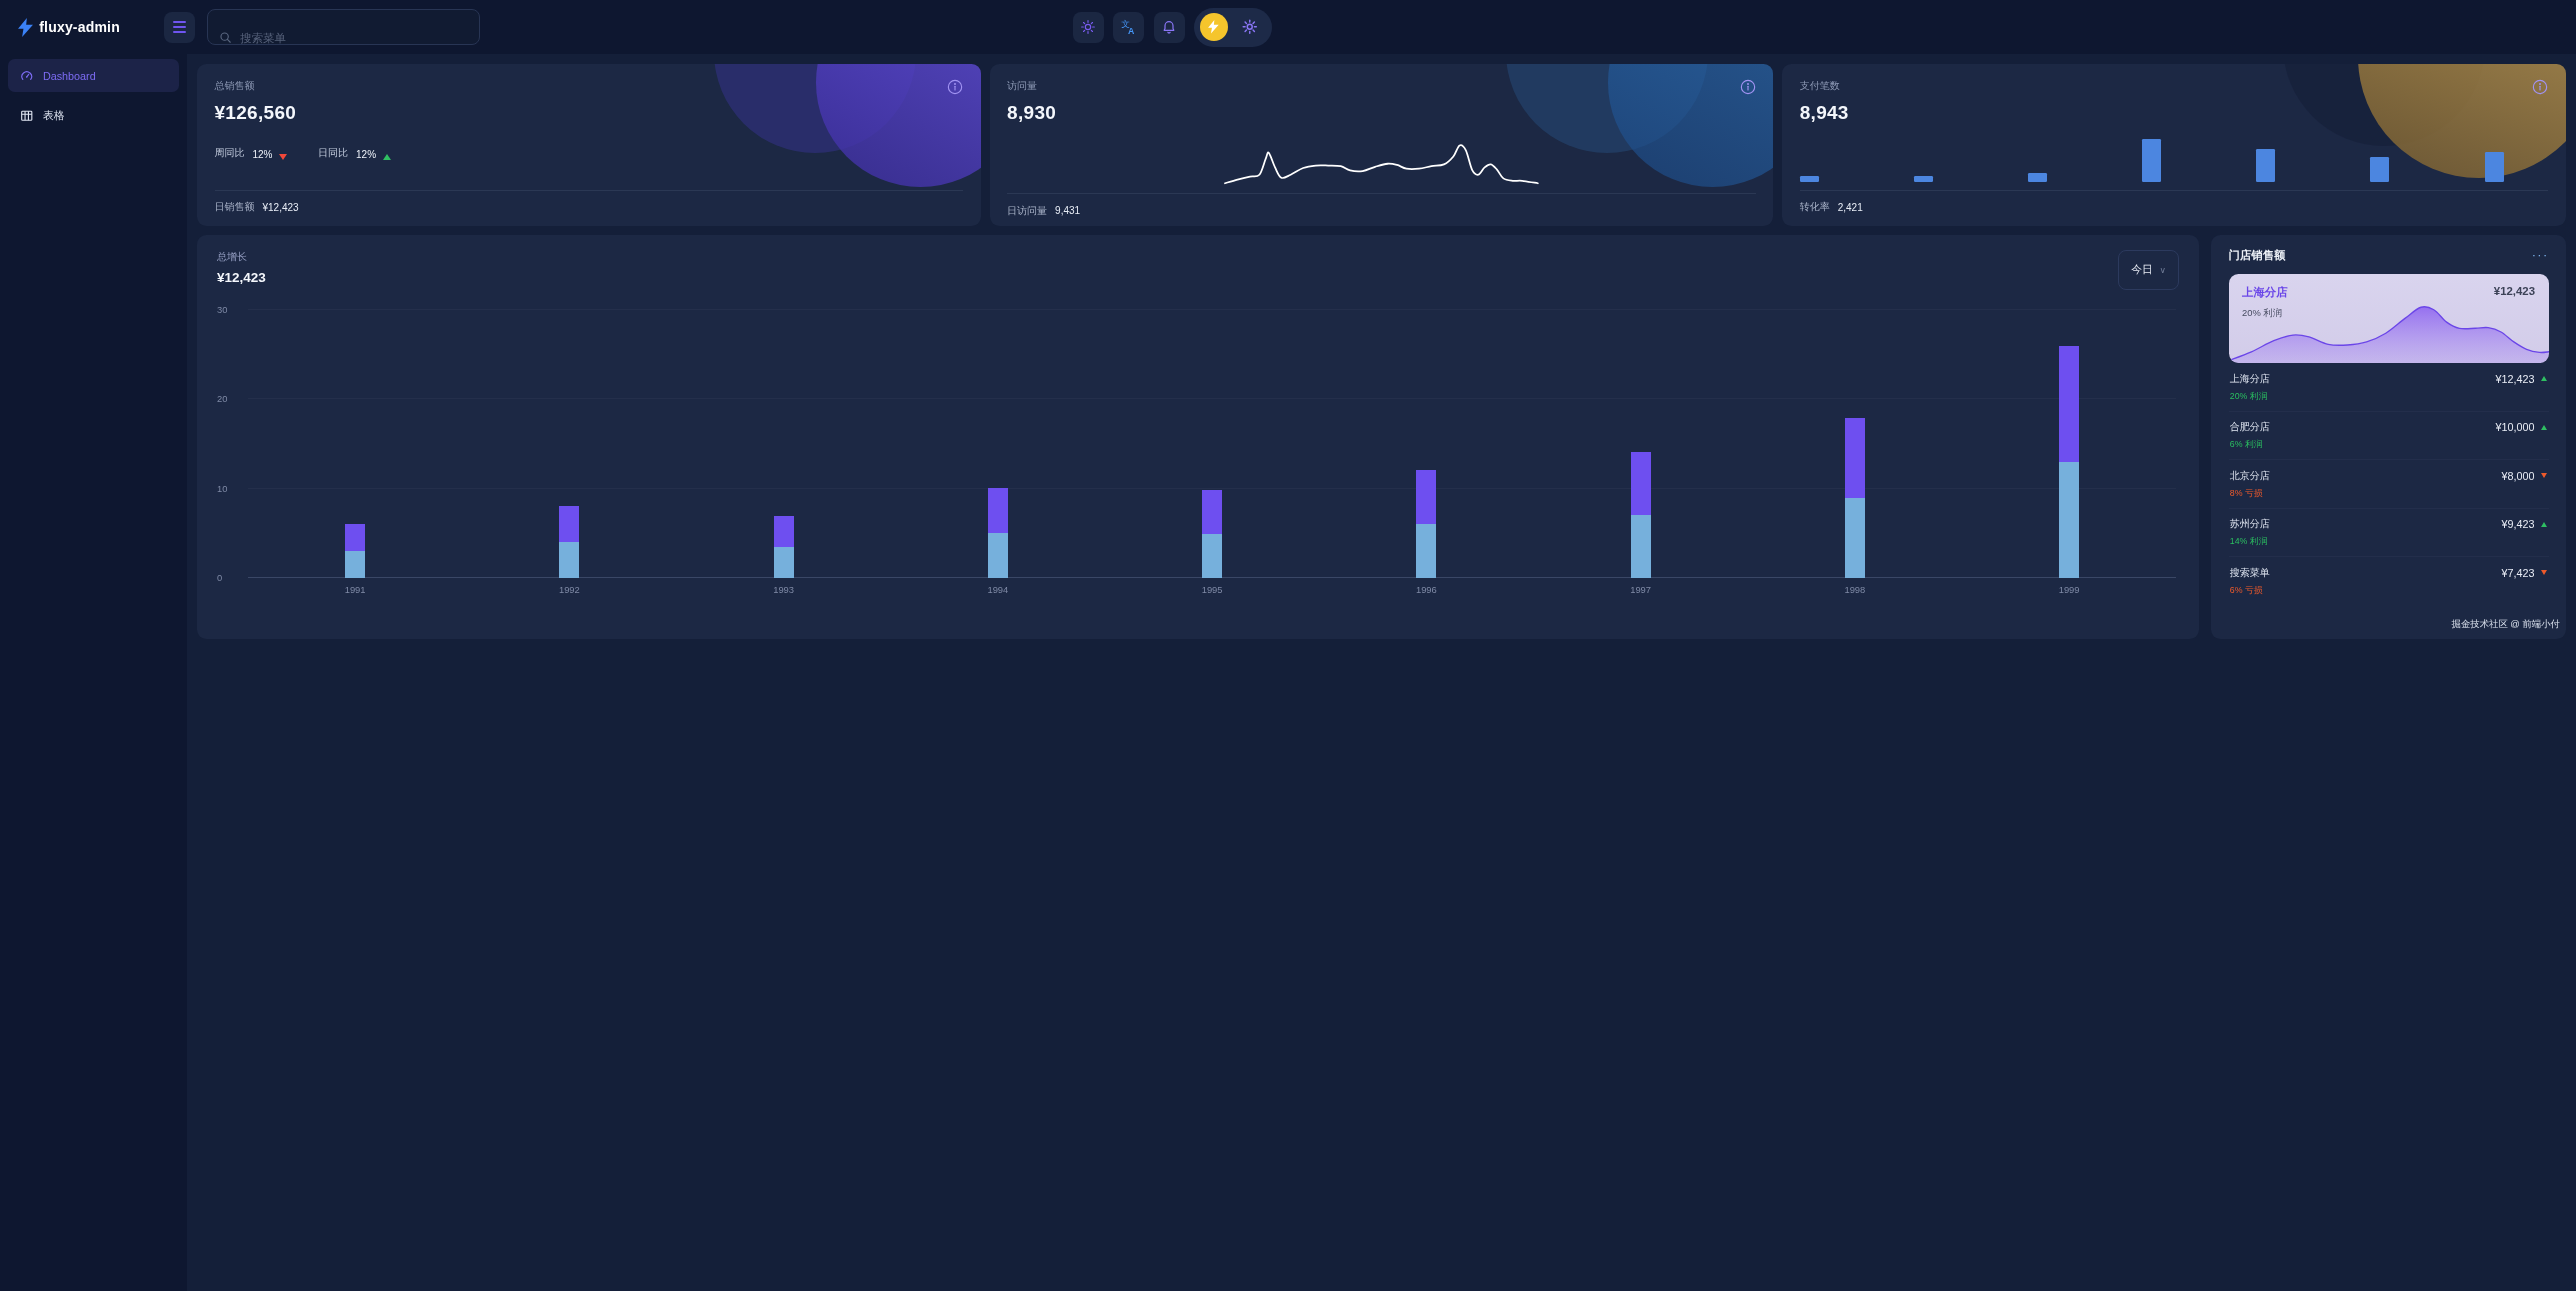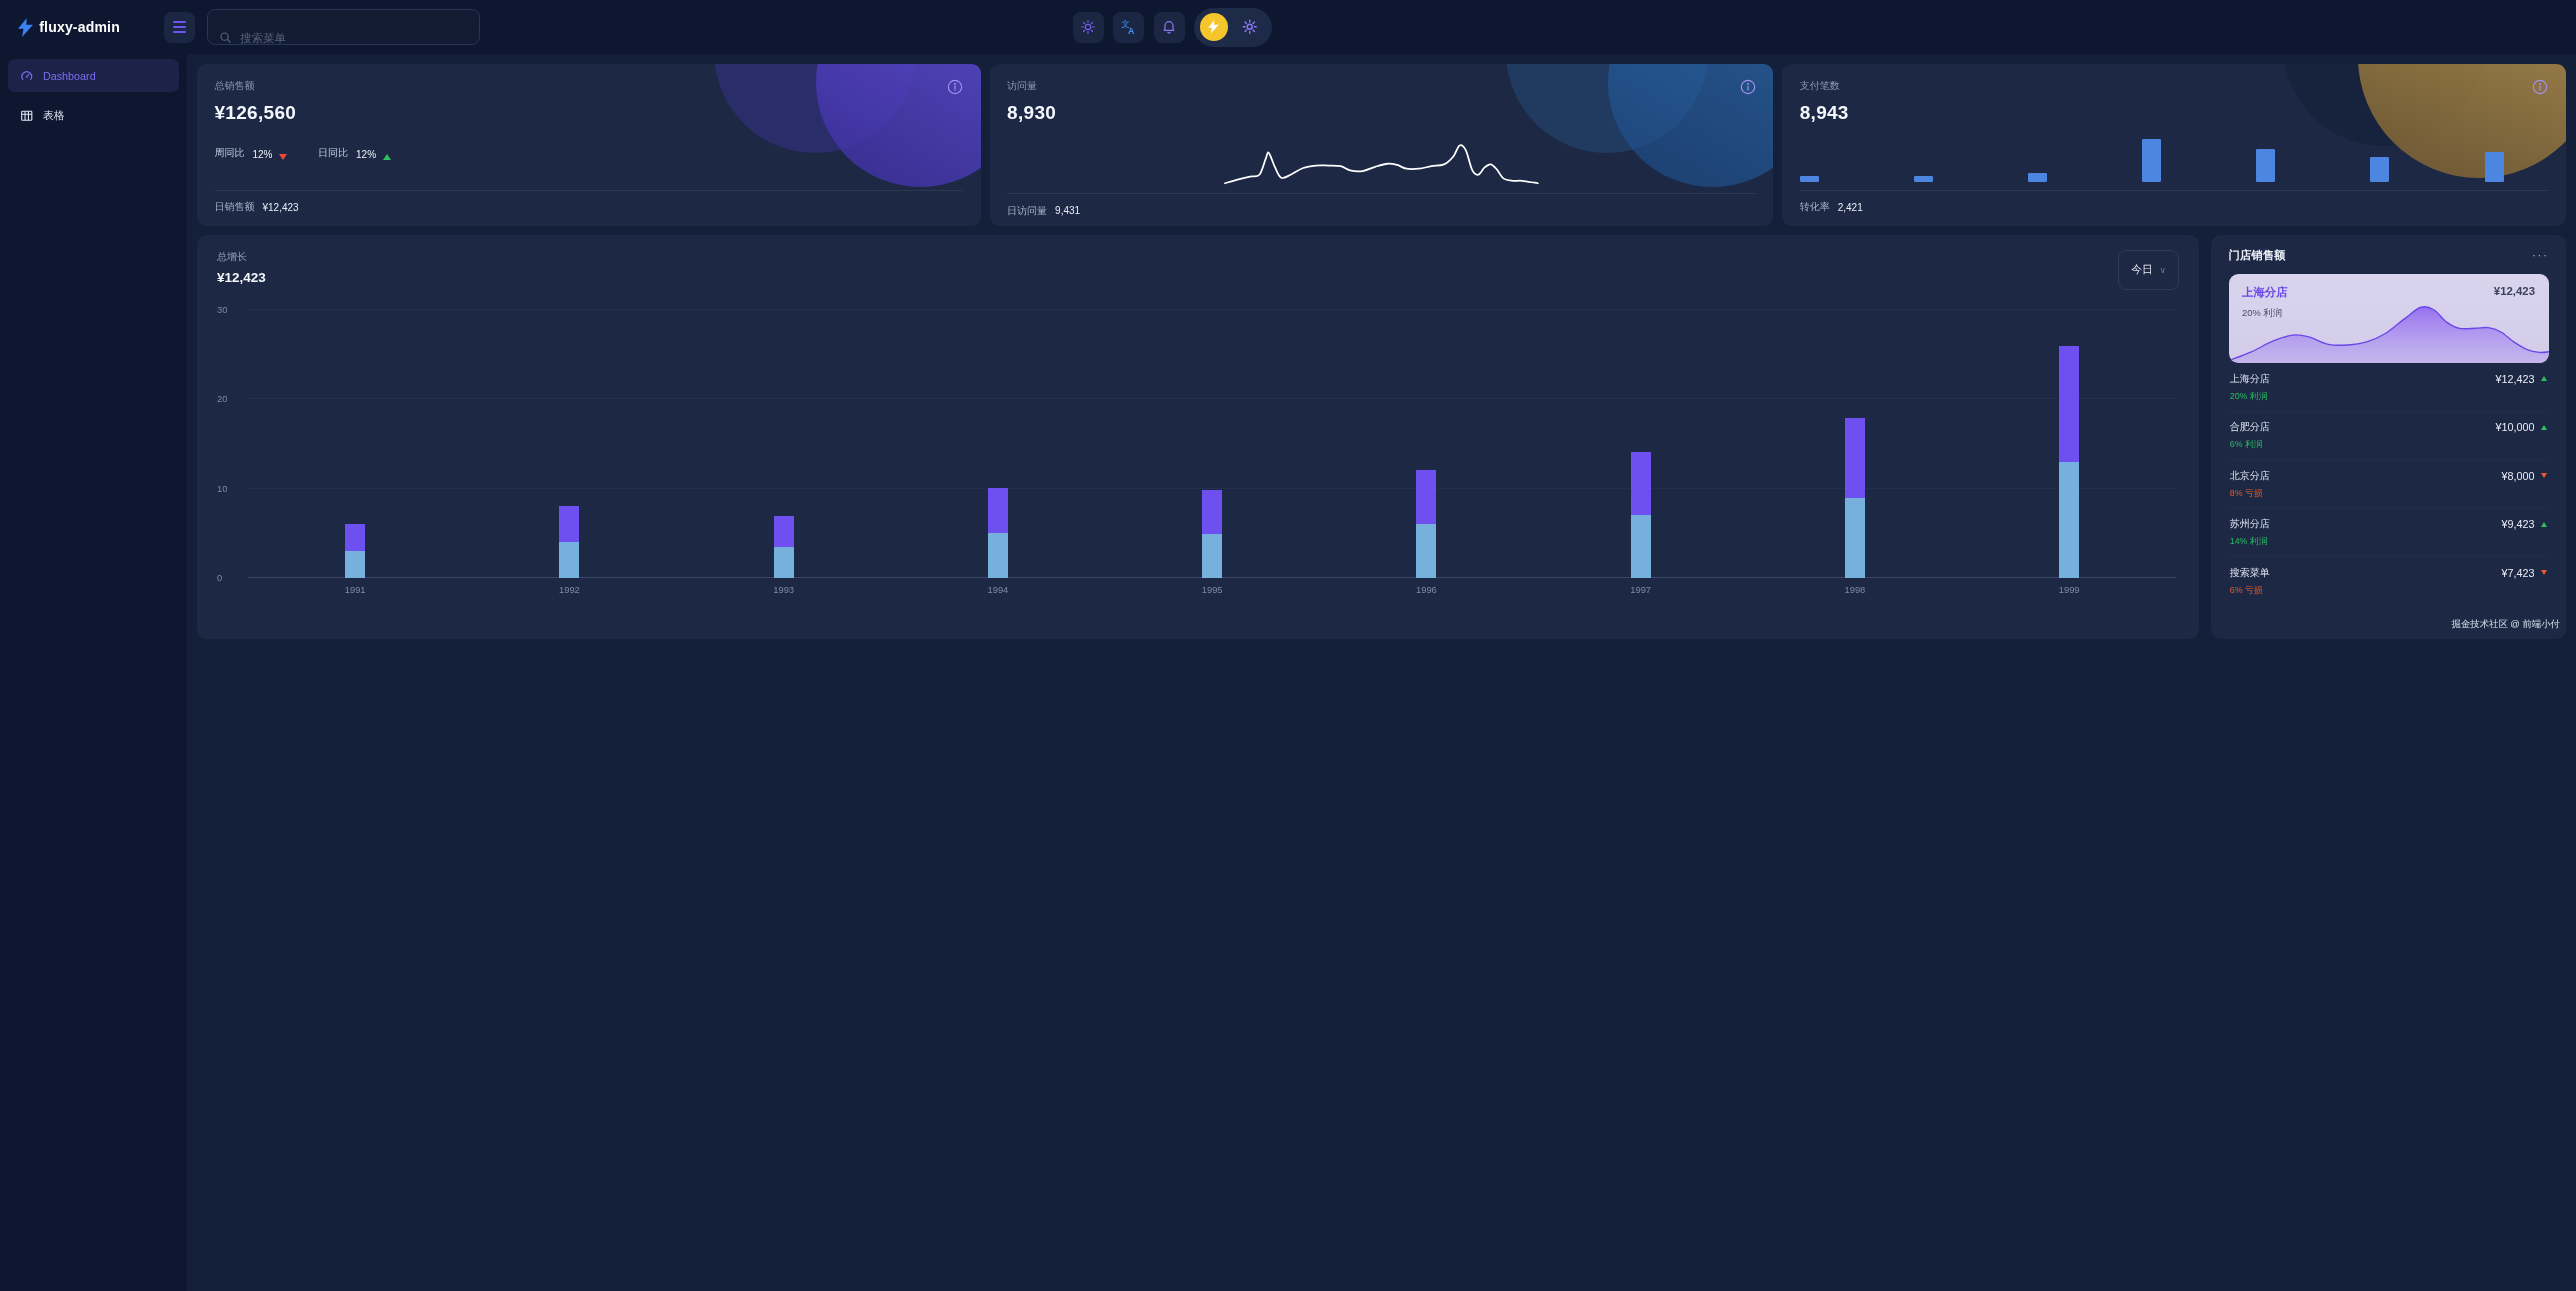--- a/index.html
+++ b/index.html
@@ -61,21 +61,21 @@
 
   .gplot { position:relative; height:268px; margin-top:20px; }
   .gridline { position:absolute; left:31px; right:2.7px; height:0.7px; background:#242f4b; }
   .gridline.base { background:#3a4766; }
   .gridline .tick { position:absolute; left:-31px; top:-5.4px; width:23px; font-size:9.4px; color:#7f8aa6; }
   .gcols { position:absolute; left:31px; right:2.7px; top:0; bottom:0; display:flex; }
   .gcol { flex:1; display:flex; flex-direction:column; justify-content:flex-end; align-items:center; }
   .seg { width:20px; }
   .seg.lon { background:#6e4ff0; }
   .seg.bor { background:#76b0dc; }
-  .gxlabels { display:flex; margin:6.7px 2.7px 0 31px;justify-content:center; }
+  .gxlabels { display:flex; margin:6.7px 2.7px 0 31px; }
   .gxlabels span { flex:1; text-align:center; font-size:9.4px; color:#7f8aa6; }
   .glegend { display:flex; justify-content:center; gap:31px; margin-top:8px; }
   .glegend .litem { display:flex; align-items:center; gap:6px; font-size:9.4px; color:#8a94ad; cursor:pointer; }
   .glegend .sw { width:8.8px; height:8.8px; border-radius:2px; }
 
   
   .store-card { width:355px; height:404px; padding:13.5px 17.5px 9.4px 17.5px; display:flex; flex-direction:column; }
   .store-head { display:flex; align-items:center; }
   .store-title { font-size:11.4px; font-weight:600; color:#eef2f8; }
   .store-menu { margin-left:auto; color:#7fb5f0; font-size:12.8px; letter-spacing:1.3px; cursor:pointer; line-height:6.7px; }

